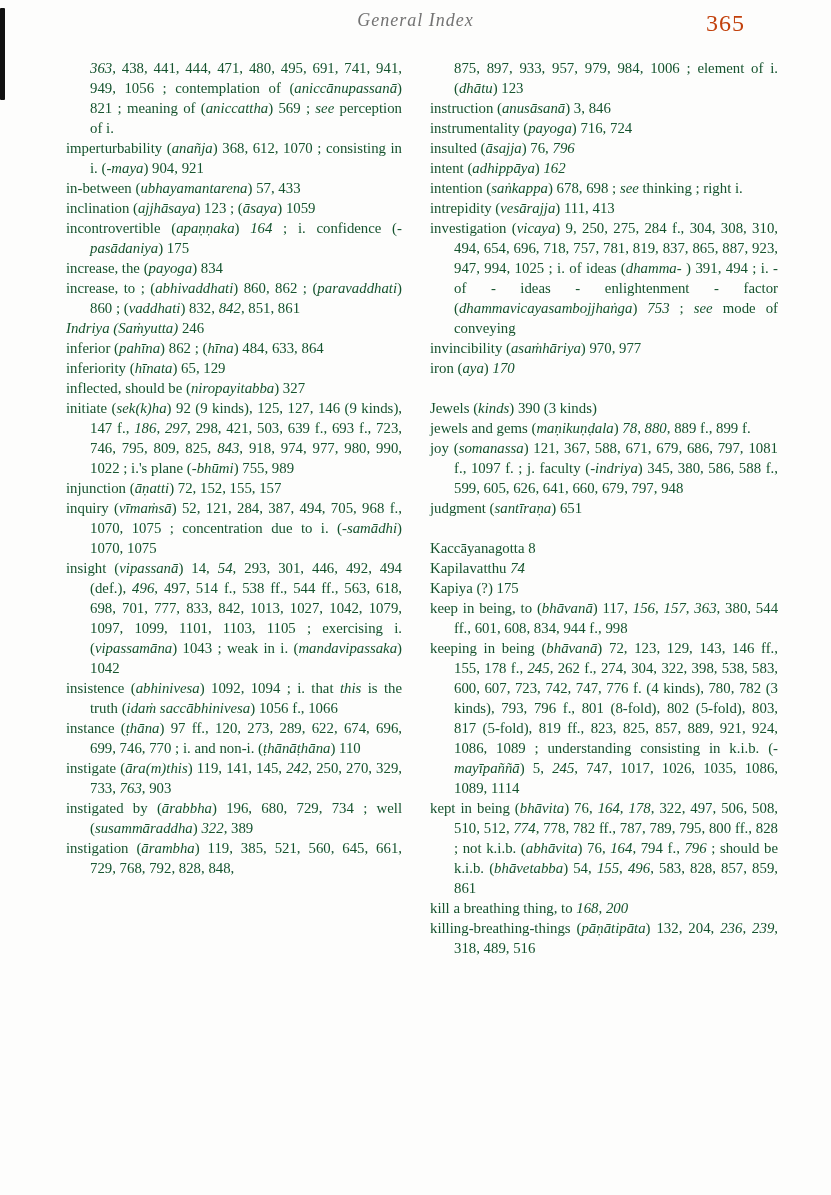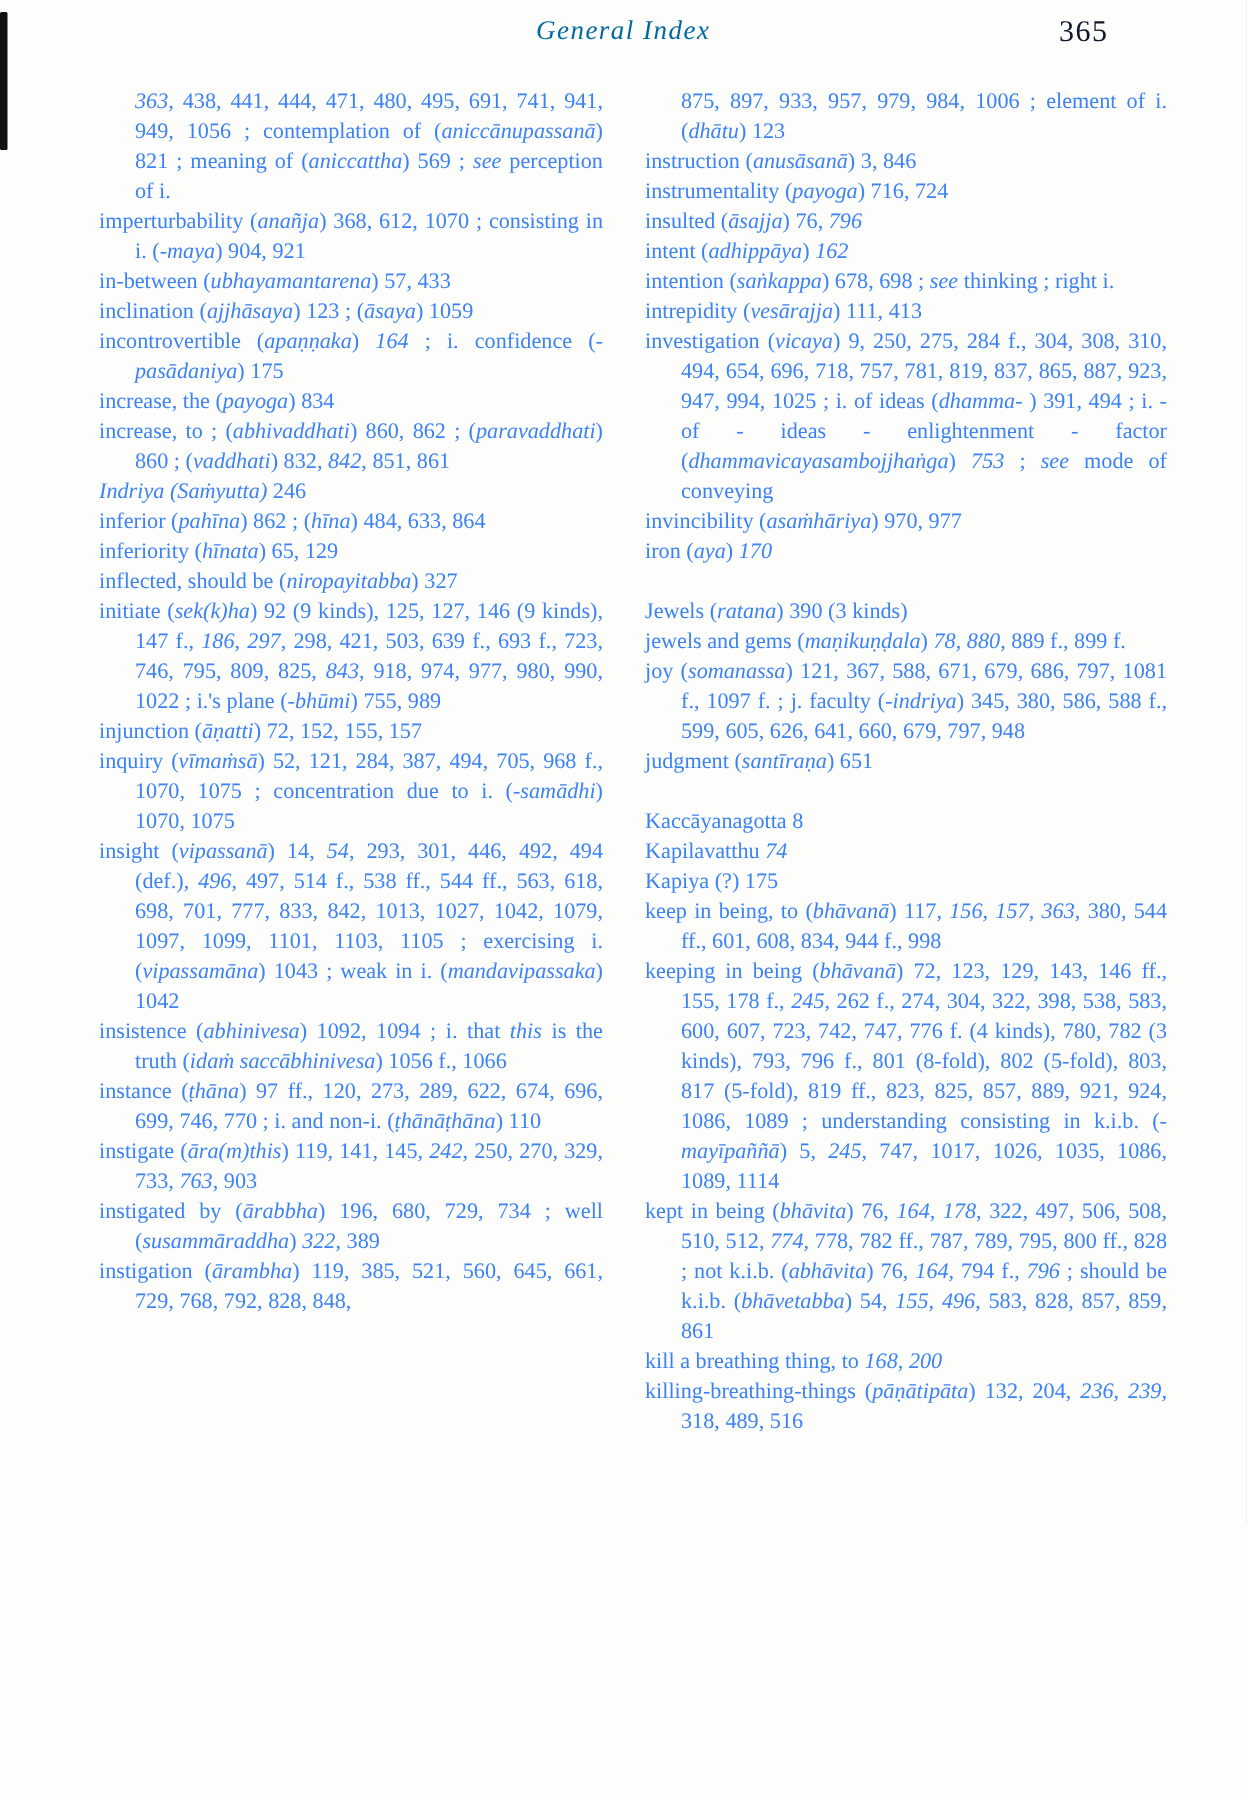--- a/index.html
+++ b/index.html
@@ -20,43 +20,43 @@
     background: #111;
     border-radius: 1px;
   }
   .running-head {
     position: absolute;
     top: 10px; left: 0; right: 0;
     text-align: center;
     font-style: italic;
     font-size: 18px;
     letter-spacing: 1px;
-    color: #0369a1;
+    color: #737373;
   }
   .page-number {
     position: absolute;
     top: 10px;
     left: 706px;
-    font-size: 20px;
+    font-size: 24px;
     letter-spacing: 1px;
-    color: #0f172a;
+    color: #c2410c;
   }
   .column {
     position: absolute;
     top: 58px;
     font-size: 14.8px;
     line-height: 20px;
     text-align: justify;
   }
   .column.left  { left: 66px;  width: 336px; }
   .column.right { left: 430px; width: 348px; }
   .entry {
     padding-left: 24px;
     text-indent: -24px;
-    color: #3b82f6;
+    color: #14532d;
   }
   .entry.cont { text-indent: 0; }
   .entry.gap  { margin-top: 20px; }
   .entry i { font-style: italic; }
 </style>
 </head>
 <body>
 
 <div class="page">
   <div class="scan-artifact"></div>
@@ -92,21 +92,21 @@
       <div class="entry cont">875, 897, 933, 957, 979, 984, 1006 ; element of i. (<i>dhātu</i>) 123</div>
       <div class="entry">instruction (<i>anusāsanā</i>) 3, 846</div>
       <div class="entry">instrumentality (<i>payoga</i>) 716, 724</div>
       <div class="entry">insulted (<i>āsajja</i>) 76, <i>796</i></div>
       <div class="entry">intent (<i>adhippāya</i>) <i>162</i></div>
       <div class="entry">intention (<i>saṅkappa</i>) 678, 698 ; <i>see</i> thinking ; right i.</div>
       <div class="entry">intrepidity (<i>vesārajja</i>) 111, 413</div>
       <div class="entry">investigation (<i>vicaya</i>) 9, 250, 275, 284 f., 304, 308, 310, 494, 654, 696, 718, 757, 781, 819, 837, 865, 887, 923, 947, 994, 1025 ; i. of ideas (<i>dhamma-</i> ) 391, 494 ; i. - of - ideas - enlightenment - factor (<i>dhammavicayasambojjhaṅga</i>) <i>753</i> ; <i>see</i> mode of conveying</div>
       <div class="entry">invincibility (<i>asaṁhāriya</i>) 970, 977</div>
       <div class="entry">iron (<i>aya</i>) <i>170</i></div>
-      <div class="entry gap">Jewels (<i>ratana</i>) 390 (3 kinds)</div>
+      <div class="entry gap">Jewels (<i>kinds</i>) 390 (3 kinds)</div>
       <div class="entry">jewels and gems (<i>maṇikuṇḍala</i>) <i>78</i>, <i>880</i>, 889 f., 899 f.</div>
       <div class="entry">joy (<i>somanassa</i>) 121, 367, 588, 671, 679, 686, 797, 1081 f., 1097 f. ; j. faculty (<i>-indriya</i>) 345, 380, 586, 588 f., 599, 605, 626, 641, 660, 679, 797, 948</div>
       <div class="entry">judgment (<i>santīraṇa</i>) 651</div>
       <div class="entry gap">Kaccāyanagotta 8</div>
       <div class="entry">Kapilavatthu <i>74</i></div>
       <div class="entry">Kapiya (?) 175</div>
       <div class="entry">keep in being, to (<i>bhāvanā</i>) 117, <i>156</i>, <i>157</i>, <i>363</i>, 380, 544 ff., 601, 608, 834, 944 f., 998</div>
       <div class="entry">keeping in being (<i>bhāvanā</i>) 72, 123, 129, 143, 146 ff., 155, 178 f., <i>245</i>, 262 f., 274, 304, 322, 398, 538, 583, 600, 607, 723, 742, 747, 776 f. (4 kinds), 780, 782 (3 kinds), 793, 796 f., 801 (8-fold), 802 (5-fold), 803, 817 (5-fold), 819 ff., 823, 825, 857, 889, 921, 924, 1086, 1089 ; understanding consisting in k.i.b. (<i>-mayīpaññā</i>) 5, <i>245</i>, 747, 1017, 1026, 1035, 1086, 1089, 1114</div>
       <div class="entry">kept in being (<i>bhāvita</i>) 76, <i>164</i>, <i>178</i>, 322, 497, 506, 508, 510, 512, <i>774</i>, 778, 782 ff., 787, 789, 795, 800 ff., 828 ; not k.i.b. (<i>abhāvita</i>) 76, <i>164</i>, 794 f., <i>796</i> ; should be k.i.b. (<i>bhāvetabba</i>) 54, <i>155</i>, <i>496</i>, 583, 828, 857, 859, 861</div>
       <div class="entry">kill a breathing thing, to <i>168</i>, <i>200</i></div>

